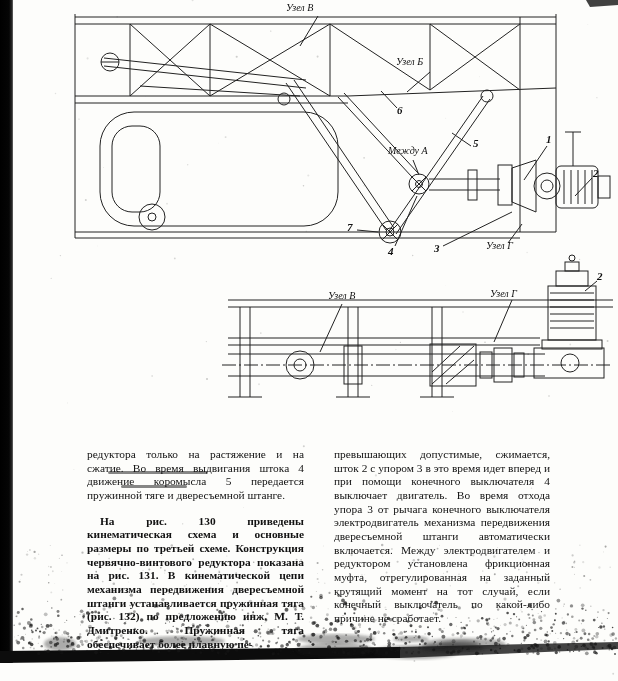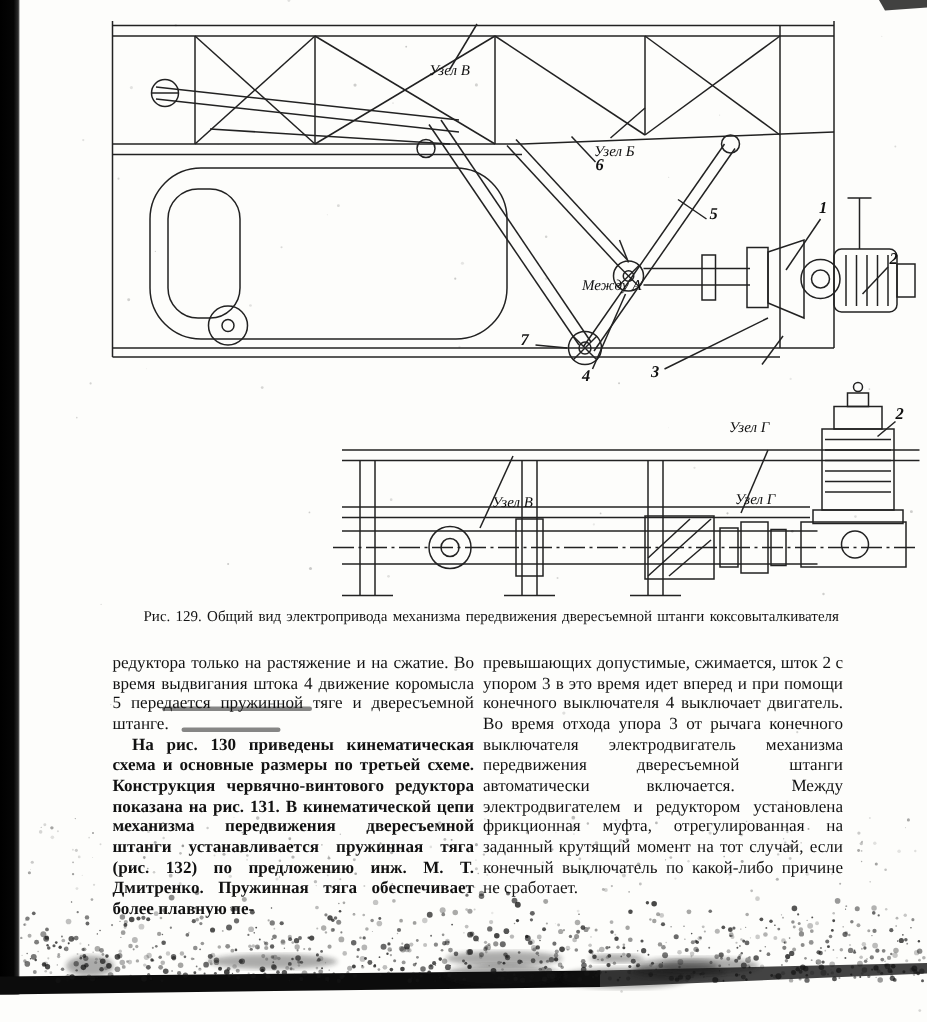--- a/index.html
+++ b/index.html
@@ -7,36 +7,36 @@
     position:relative;width:618px;height:681px;margin:0 auto;
     background:#fdfdfb;overflow:hidden;
     font-family:"Liberation Serif","DejaVu Serif",serif;color:#151515;
   }
   svg.art{position:absolute;left:0;top:0;pointer-events:none;}
   svg.art line, svg.art rect, svg.art circle, svg.art path, svg.art polyline{
     stroke:#222;stroke-width:1;fill:none;
   }
   .lbl{
     position:absolute;font-style:italic;font-size:10px;line-height:10px;
-    white-space:nowrap;color:#111;margin-top:40px;
+    white-space:nowrap;color:#111;
   }
   .num{
     position:absolute;font-style:italic;font-size:11px;line-height:11px;
     font-weight:bold;color:#111;
   }
   .caption{
     position:absolute;left:75px;top:406px;width:505px;
     font-size:10px;line-height:12px;text-align:center;color:#141414;
     word-spacing:1px;
   }
   .col{
     position:absolute;top:436px;width:241px;
     font-size:11.4px;line-height:13.65px;text-align:justify;color:#121212;
   }
-  .col p{margin:0;padding:0;}
+  .col p{margin:12px;padding:0;}
   .col p.indent{text-indent:13px;font-weight:bold;}
   .col-left{left:75px;}
   .col-right{left:322px;width:240px;}
   .scan-border-left{
     position:absolute;left:0;top:0;width:13px;height:663px;
     background:linear-gradient(90deg,#000 0%,#050505 70%,#2a2a2a 92%,#777 100%);
   }
   .smudge{position:absolute;height:3px;background:#111;opacity:.5;border-radius:2px;filter:blur(.4px);}
   #noise-svg{position:absolute;left:0;top:0;pointer-events:none;}
 </style>
@@ -192,21 +192,20 @@
   <div class="num" style="left:434px;top:243px">3</div>
   <div class="num" style="left:388px;top:246px">4</div>
   <div class="num" style="left:473px;top:138px">5</div>
   <div class="num" style="left:397px;top:105px">6</div>
   <div class="num" style="left:347px;top:222px">7</div>
 
   <div class="lbl" style="left:328px;top:291px">Узел В</div>
   <div class="lbl" style="left:490px;top:289px">Узел Г</div>
   <div class="num" style="left:597px;top:271px">2</div>
 
-  <div class="caption">Рис. 129. Общий вид электропривода  механизма передвижения двересъемной штанги коксовыталкивателя</div>
 
   <div class="col col-left">
     <p>редуктора только на растяжение и на сжатие. Во время выдвигания штока 4 движение коромысла 5 передается пружинной тяге и двересъемной штанге.</p>
     <p class="indent">На рис. 130 приведены кинематическая схема и основные размеры по третьей схеме. Конструкция червячно-винтового редуктора показана на рис. 131. В кинематической цепи механизма передвижения двересъемной штанги устанавливается пружинная тяга (рис. 132) по предложению инж. М. Т. Дмитренко. Пружинная тяга обеспечивает более плавную пе-</p>
   </div>
   <div class="col col-right">
     <p>превышающих допустимые, сжимается, шток 2 с упором 3 в это время идет вперед и при помощи конечного выключателя 4 выключает двигатель. Во время отхода упора 3 от рычага конечного выключателя электродвигатель механизма передвижения двересъемной штанги автоматически включается. Между электродвигателем и редуктором установлена фрикционная муфта, отрегулированная на заданный крутящий момент на тот случай, если конечный выключатель по какой-либо причине не сработает.</p>
   </div>
 
   <div class="smudge" style="left:108px;top:471px;width:100px"></div>

